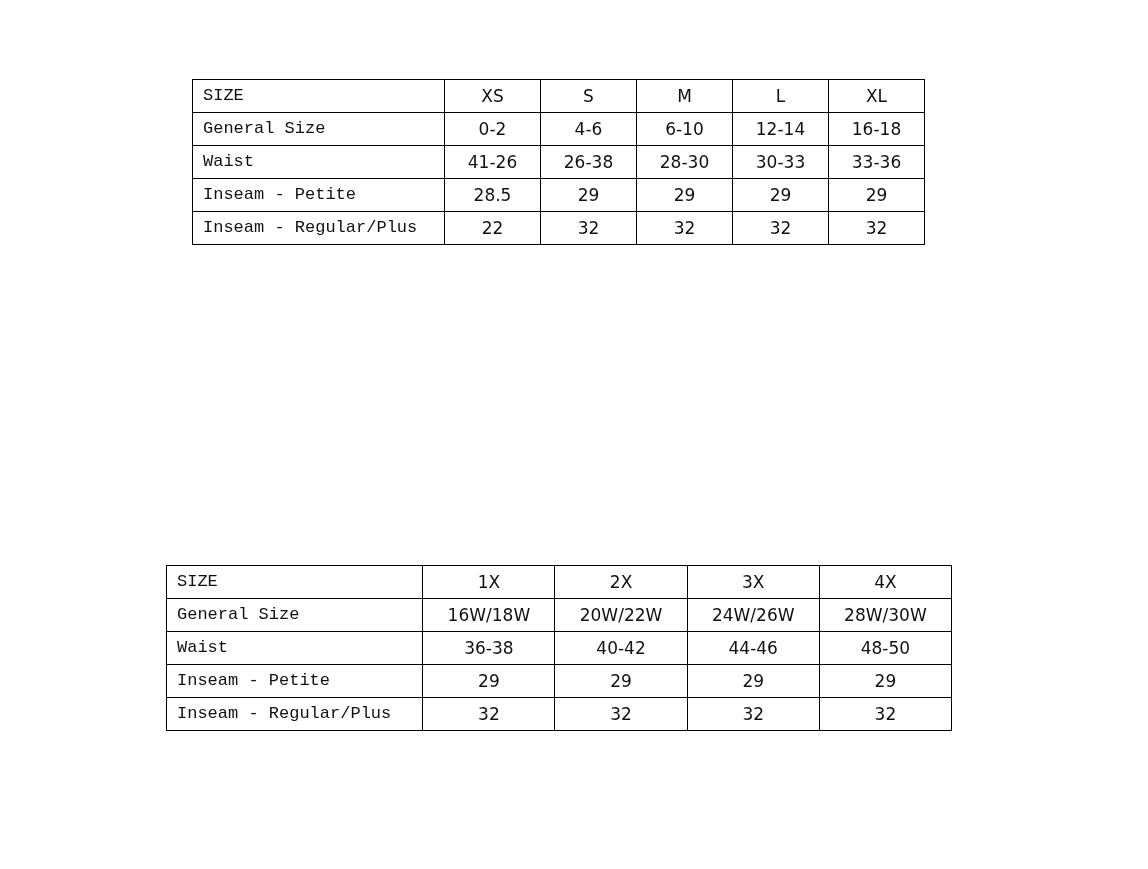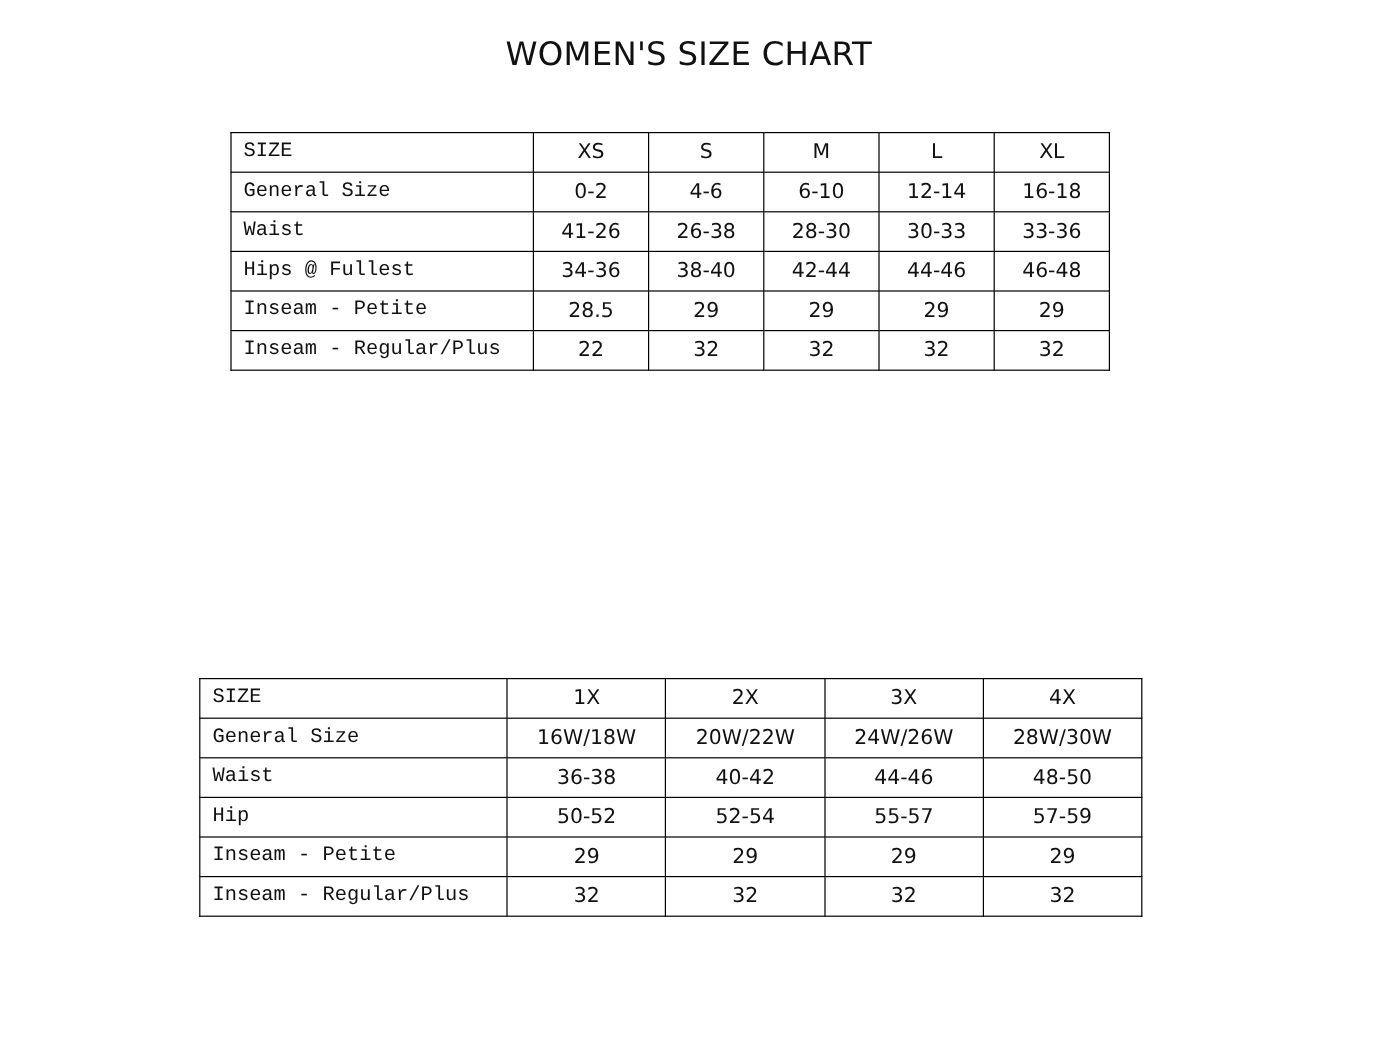--- a/index.html
+++ b/index.html
@@ -72,21 +72,20 @@
     margin-left: 166px;
   }
   #table-2 { width: 786px; }
   #table-2 col.c0 { width: 256px; }
   #table-2 col.cx { width: 132px; }
 </style>
 </head>
 <body>
 
 <section class="chart-block" id="chart-1">
-  <h1 class="chart-title">WOMEN'S SIZE CHART</h1>
   <div class="table-wrap">
     <table class="size-table" id="table-1">
       <colgroup>
         <col class="c0">
           <col class="cx">
           <col class="cx">
           <col class="cx">
           <col class="cx">
           <col class="cx">
       </colgroup>
@@ -107,28 +106,20 @@
           <td>12-14</td>
           <td>16-18</td>
         </tr>
         <tr>
           <td class="rowhead">Waist</td>
           <td>41-26</td>
           <td>26-38</td>
           <td>28-30</td>
           <td>30-33</td>
           <td>33-36</td>
-        </tr>
-        <tr>
-          <td class="rowhead">Hips @ Fullest</td>
-          <td>34-36</td>
-          <td>38-40</td>
-          <td>42-44</td>
-          <td>44-46</td>
-          <td>46-48</td>
         </tr>
         <tr>
           <td class="rowhead">Inseam - Petite</td>
           <td>28.5</td>
           <td>29</td>
           <td>29</td>
           <td>29</td>
           <td>29</td>
         </tr>
         <tr>
@@ -170,27 +161,20 @@
           <td>28W/30W</td>
         </tr>
         <tr>
           <td class="rowhead">Waist</td>
           <td>36-38</td>
           <td>40-42</td>
           <td>44-46</td>
           <td>48-50</td>
         </tr>
         <tr>
-          <td class="rowhead">Hip</td>
-          <td>50-52</td>
-          <td>52-54</td>
-          <td>55-57</td>
-          <td>57-59</td>
-        </tr>
-        <tr>
           <td class="rowhead">Inseam - Petite</td>
           <td>29</td>
           <td>29</td>
           <td>29</td>
           <td>29</td>
         </tr>
         <tr>
           <td class="rowhead">Inseam - Regular/Plus</td>
           <td>32</td>
           <td>32</td>

